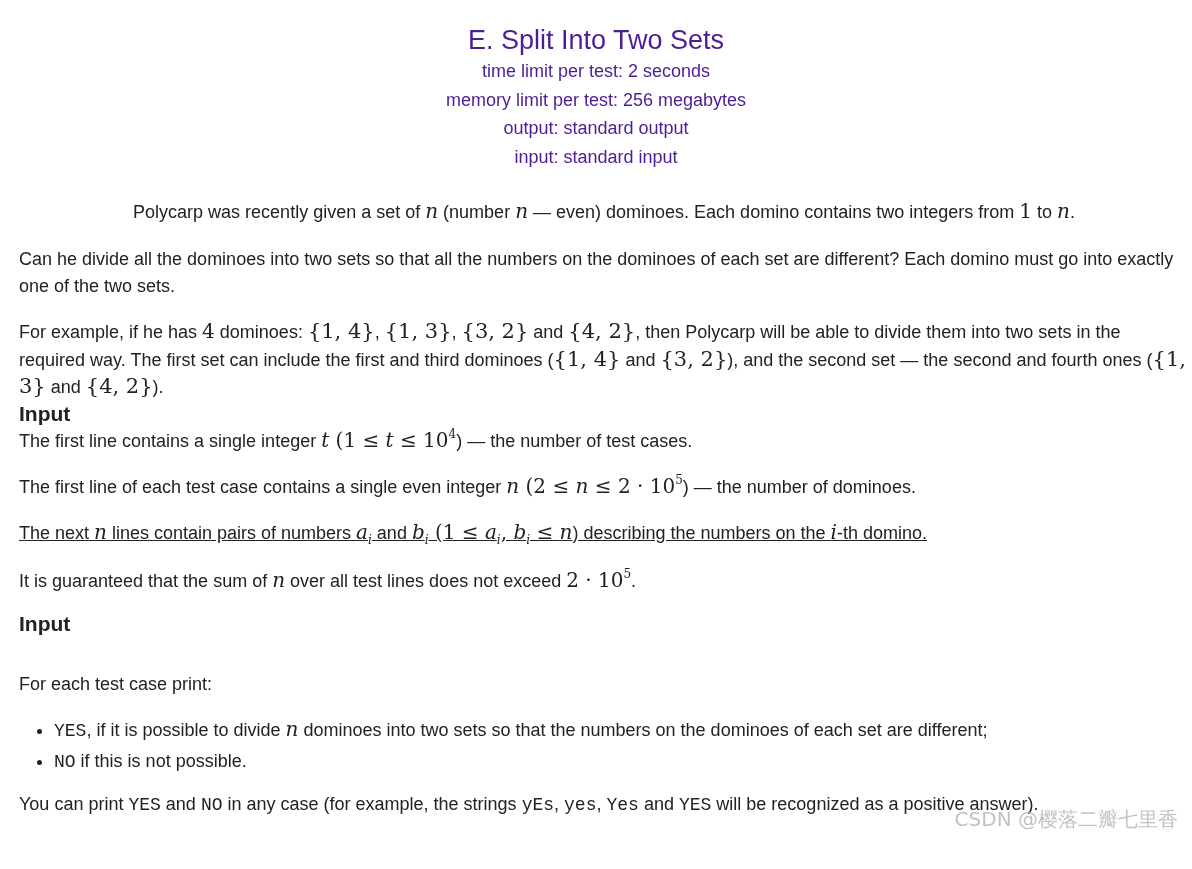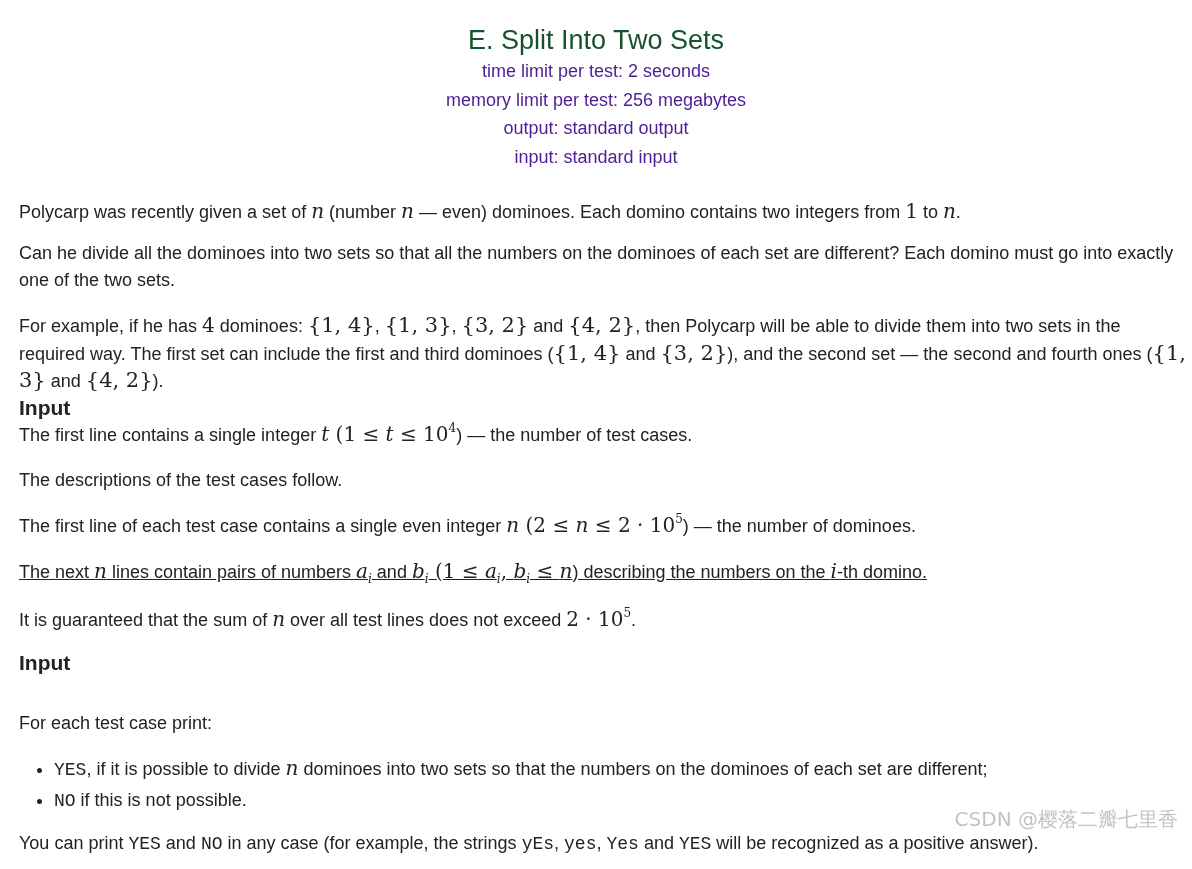--- a/index.html
+++ b/index.html
@@ -1,21 +1,21 @@
 <!DOCTYPE html>
 <html><head>
 <meta charset="utf-8">
 <style>
   html, body { margin:0; padding:0; background:#ffffff; }
   body {
     width:1192px; height:869px; overflow:hidden; position:relative;
     font-family:"Liberation Sans", sans-serif; color:#222222;
   }
   .header { text-align:center; }
-  .title { font-size:27px; margin:0; padding-top:23px; line-height:34px; font-weight:normal; color:#14532d; }
+  .title { font-size:27px; margin:0; padding-top:23px; line-height:34px; font-weight:normal; color:#4c1d95; }
   .meta { font-size:18px; line-height:28.5px; color:#4c1d95; }
   .meta div { margin:0; }
   .content { position:absolute; left:19px; top:198px; width:1170px; font-size:18px; line-height:27px; color:#222; }
   p { margin:0; }
   .m { font-family:"DejaVu Serif", serif; font-style:italic; font-size:20px; }
   .mn { font-family:"DejaVu Serif", serif; font-size:20px; }
   .brace { font-family:"DejaVu Serif", serif; font-size:21px; }
   sup { font-size:12px; font-family:"DejaVu Serif", serif; vertical-align:9px; line-height:0; }
   sub { font-size:12px; font-family:"DejaVu Serif", serif; font-style:italic; vertical-align:-5px; line-height:0; }
   .tt { font-family:"Liberation Mono", monospace; font-size:18px; }
@@ -34,36 +34,35 @@
   <h1 class="title">E. Split Into Two Sets</h1>
   <div class="meta">
     <div>time limit per test: 2 seconds</div>
     <div>memory limit per test: 256 megabytes</div>
     <div>output: standard output</div>
     <div>input: standard input</div>
   </div>
 </div>
 
 <div class="content">
-  <p style="margin-bottom:14px;">
+  <p style="margin-bottom:20px;text-align:center;">
     <span>Polycarp was recently given a set of </span><span class="m">n</span><span> (number </span><span class="m">n</span><span> — even) dominoes. Each domino contains two integers from </span><span class="mn">1</span><span> to </span><span class="m">n</span><span>.</span>
   </p>
 
   <p style="margin-bottom:18px;">Can he divide all the dominoes into two sets so that all the numbers on the dominoes of each set are different? Each domino must go into exactly one of the two sets.</p>
 
   <p style="line-height:26.5px;">
     <span>For example, if he has </span><span class="mn">4</span><span> dominoes: </span><span class="brace">{1, 4}</span><span>, </span><span class="brace">{1, 3}</span><span>, </span><span class="brace">{3, 2}</span><span> and </span><span class="brace">{4, 2}</span><span>, then Polycarp will be able to divide them into two sets in the required way. The first set can include the first and third dominoes (</span><span class="brace">{1, 4}</span><span> and </span><span class="brace">{3, 2}</span><span>), and the second set — the second and fourth ones (</span><span class="brace">{1, 3}</span><span> and </span><span class="brace">{4, 2}</span><span>).</span>
   </p>
 
   <div>
     <h3>Input</h3>
     <p style="margin-bottom:18px;">
       <span>The first line contains a single integer </span><span class="m">t</span><span class="mn"> (1 ≤ </span><span class="m">t</span><span class="mn"> ≤ 10</span><sup>4</sup><span>) — the number of test cases.</span>
     </p>
-    <p style="margin-bottom:18px;">The descriptions of the test cases follow.</p>
     <p style="margin-bottom:18px;">
       <span>The first line of each test case contains a single even integer </span><span class="m">n</span><span class="mn"> (2 ≤ </span><span class="m">n</span><span class="mn"> ≤ 2 · 10</span><sup>5</sup><span>) — the number of dominoes.</span>
     </p>
     <p style="margin-bottom:20px;text-decoration:underline;">
       <span>The next </span><span class="m">n</span><span> lines contain pairs of numbers </span><span class="m">a</span><sub>i</sub><span> and </span><span class="m">b</span><sub>i</sub><span class="mn"> (1 ≤ </span><span class="m">a</span><sub>i</sub><span class="mn">, </span><span class="m">b</span><sub>i</sub><span class="mn"> ≤ </span><span class="m">n</span><span>) describing the numbers on the </span><span class="m">i</span><span>-th domino.</span>
     </p>
     <p style="margin-bottom:16px;">
       <span>It is guaranteed that the sum of </span><span class="m">n</span><span> over all test lines does not exceed </span><span class="mn">2 · 10</span><sup>5</sup><span>.</span>
     </p>
   </div>

